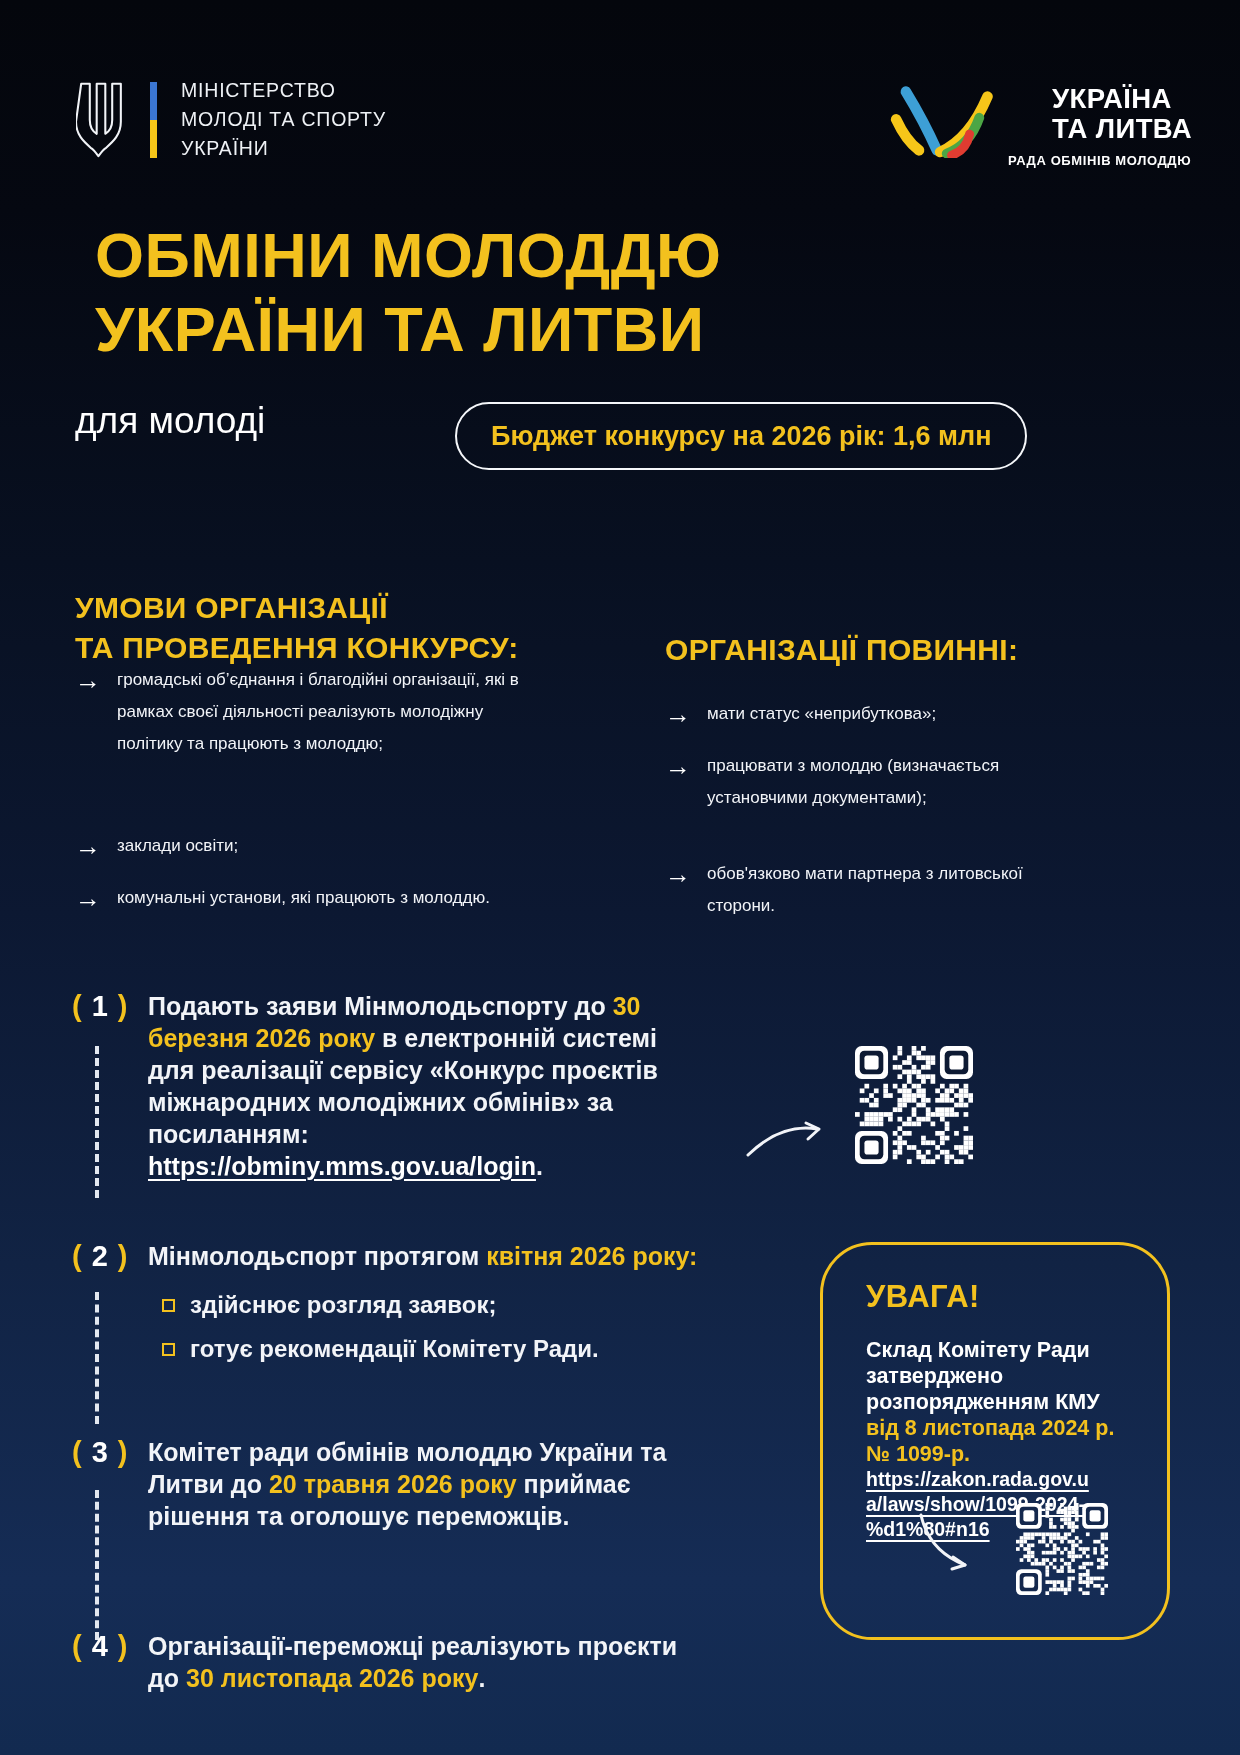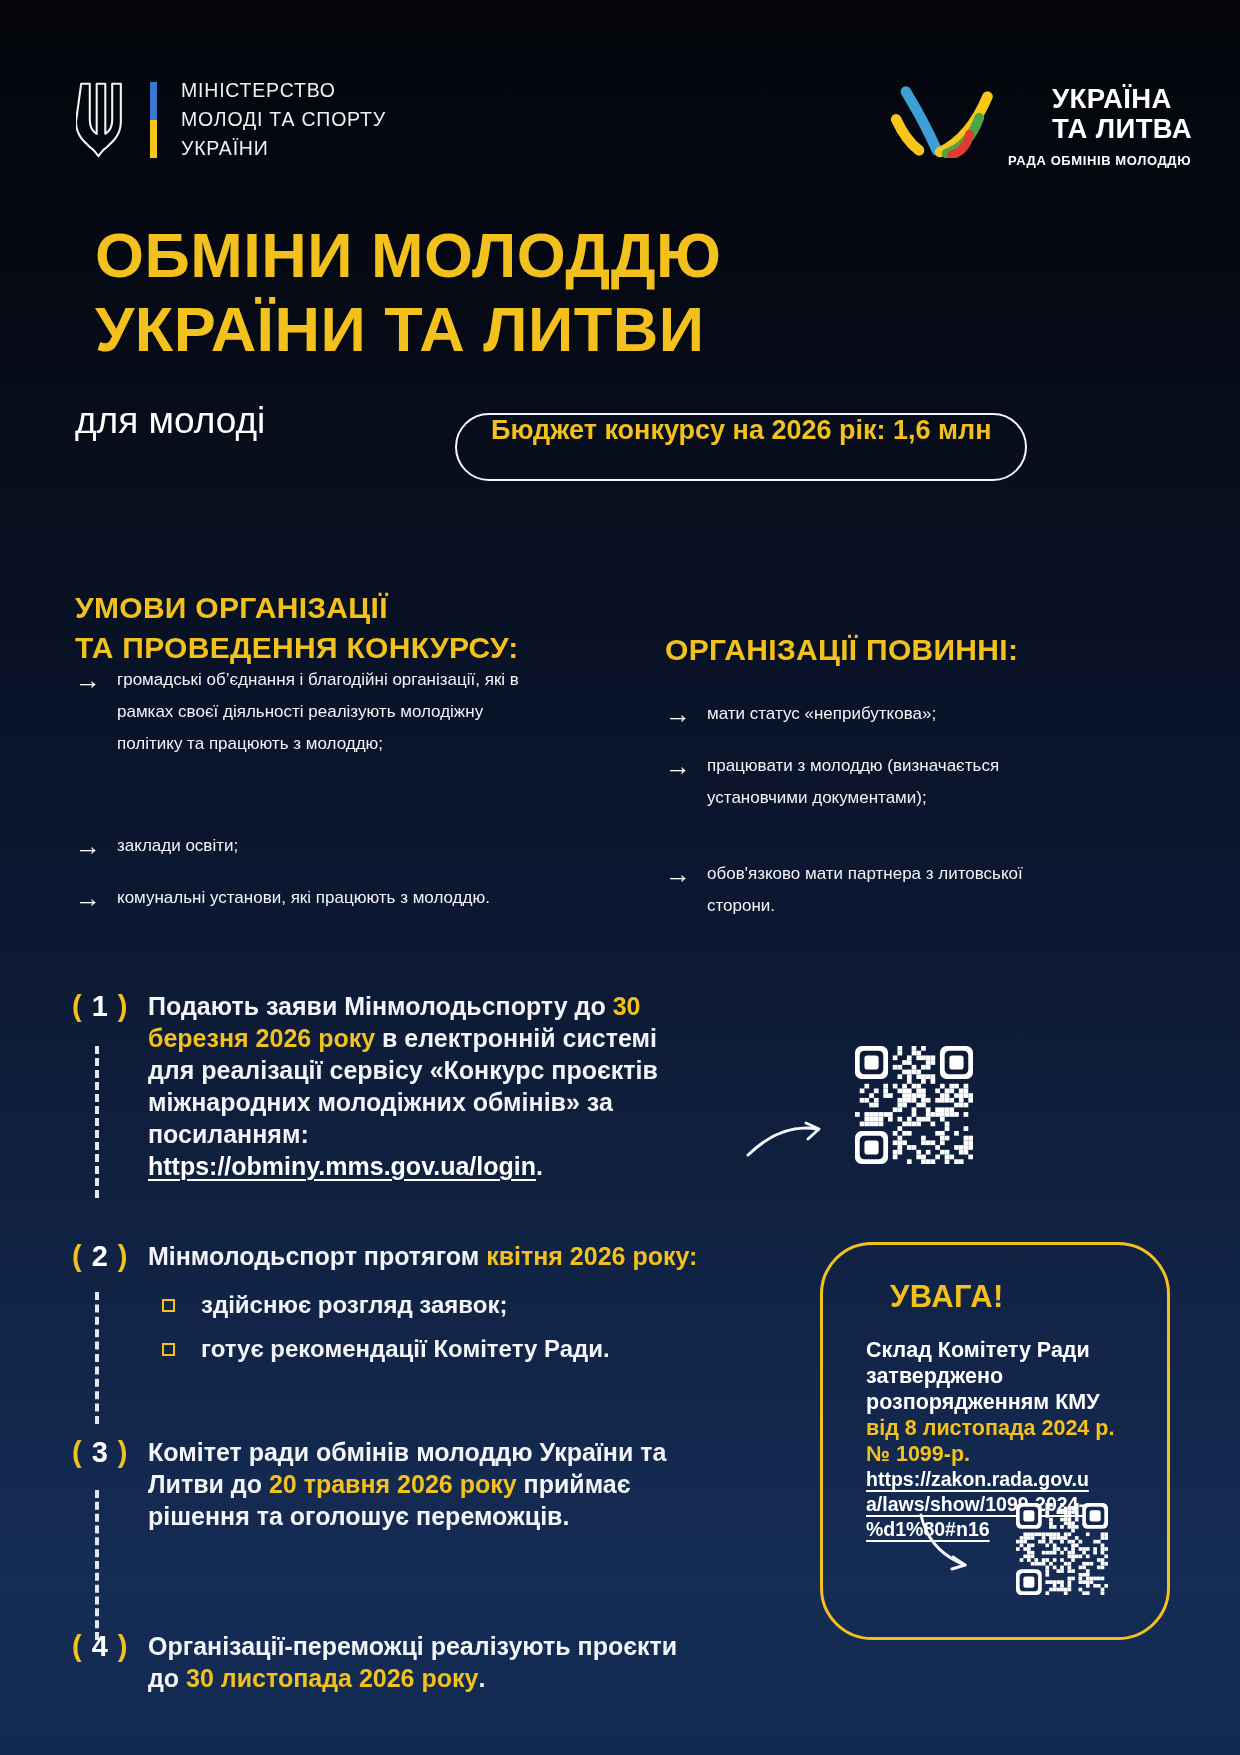--- a/index.html
+++ b/index.html
@@ -14,41 +14,41 @@
   .flagbar{width:7px;height:76px;display:flex;flex-direction:column;}
   .flagbar .b{flex:1;background:#3b76d2;}
   .flagbar .y{flex:1;background:#f6c619;}
   .ministry-text{font-size:19.5px;line-height:29px;letter-spacing:.8px;color:#eef1f5;}
   .council{left:888px;top:84px;display:flex;align-items:flex-start;gap:14px;}
   .council-title{font-size:27.5px;font-weight:700;line-height:30px;color:#fff;letter-spacing:.4px;margin-left:44px;}
   .council-sub{font-size:13px;font-weight:700;letter-spacing:.6px;margin-top:9px;color:#fff;white-space:nowrap;}
   
   .hero-title{left:74px;top:218px;font-size:63px;font-weight:800;line-height:74px;color:#f3c11e;letter-spacing:.5px;margin-left:21px;}
   .hero-sub{left:75px;top:398px;font-size:37px;line-height:45px;font-weight:400;color:#fff;}
-  .badge{left:455px;top:402px;height:64px;border:2px solid #f5f7fa;border-radius:34px;display:flex;align-items:flex-start;padding:0 34px;margin-top:11px;}
+  .badge{left:455px;top:402px;height:64px;border:2px solid #f5f7fa;border-radius:34px;display:flex;align-items:center;padding:0 34px;}
   .badge-text{font-size:27px;color:#f3c11e;font-weight:600;white-space:nowrap;}
   .badge-text b{font-weight:800;}
   
   .col-head{font-size:30px;font-weight:800;color:#f3c11e;line-height:40px;letter-spacing:.3px;}
   .bullet{display:flex;gap:16px;align-items:flex-start;}
   .bullet .ar{font-size:26px;line-height:32px;color:#fff;font-weight:400;}
   .bullet .tx{font-size:17px;line-height:32px;font-weight:500;color:#f2f4f8;}
   
   .step-num{font-size:29px;color:#f3c11e;font-weight:600;letter-spacing:1px;white-space:nowrap;}
   .step-num .d{color:#fff;margin:0 9px;}
   .step-text{font-size:25px;line-height:32px;font-weight:600;color:#f2f4f8;}
   .hl{color:#f3c11e;font-weight:700;}
   a.lnk{color:#fff;text-decoration:underline;text-underline-offset:4px;text-decoration-thickness:2px;}
-  .sub-bullet{display:flex;gap:26px;align-items:flex-start;}
+  .sub-bullet{display:flex;gap:15px;align-items:flex-start;}
   .sub-bullet .sq{width:9px;height:9px;border:2px solid #f3c11e;margin-top:9px;flex:none;}
   .sub-bullet .tx{font-size:24px;line-height:30px;font-weight:600;color:#f2f4f8;}
   .dash{width:0;border-left:4px dashed #e3e8f0;}
   
   .attn{left:820px;top:1242px;width:344px;height:392px;border:3px solid #f3c11e;border-radius:52px;}
-  .attn-title{left:43px;top:34px;font-size:31px;font-weight:800;color:#f3c11e;letter-spacing:.5px;margin-left:24px;}
+  .attn-title{left:43px;top:34px;font-size:31px;font-weight:800;color:#f3c11e;letter-spacing:.5px;}
   .attn-body{left:43px;top:92px;width:262px;font-size:21.5px;line-height:26px;font-weight:700;color:#fff;}
   .attn-link{left:43px;top:222px;width:234px;font-size:19.5px;line-height:25px;font-weight:600;word-break:break-all;}
   svg{display:block;}
 </style>
 </head>
 <body>
 
 <div class="poster">
 
   <div class="abs ministry">

